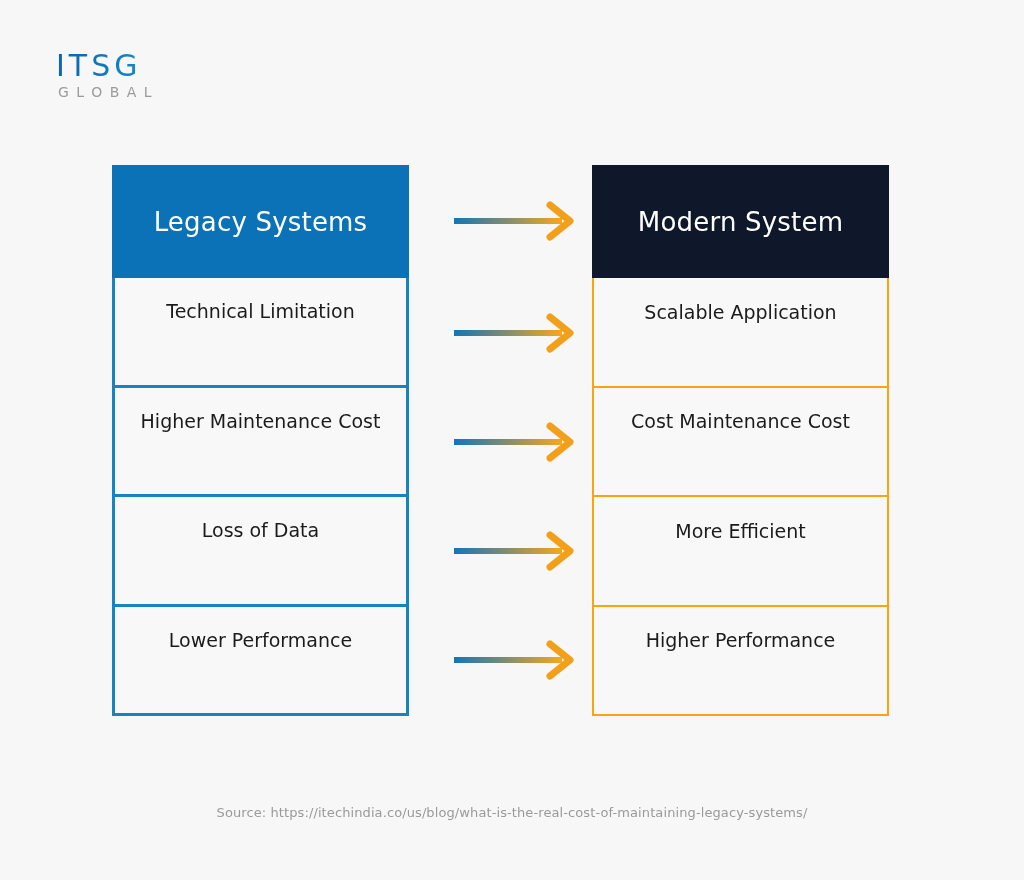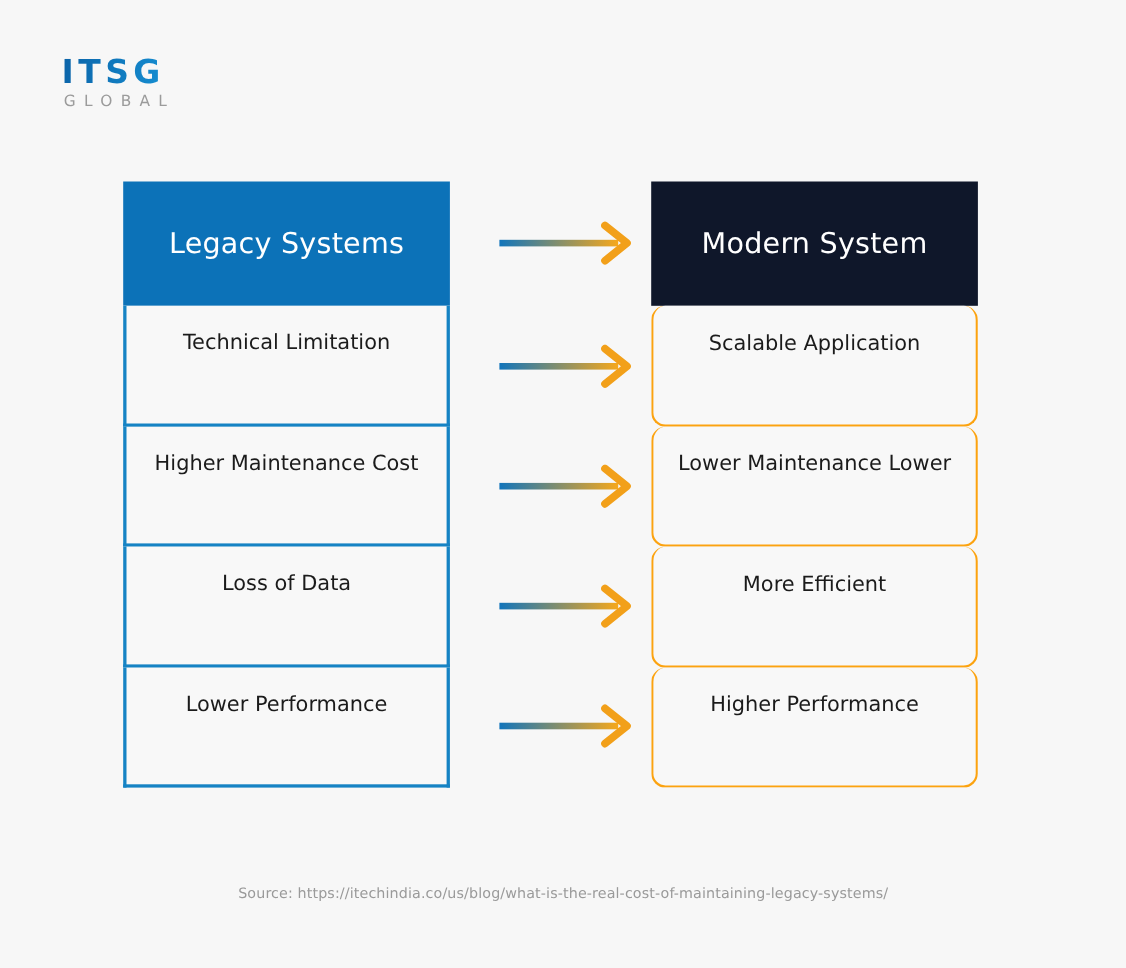--- a/index.html
+++ b/index.html
@@ -20,21 +20,21 @@
     position: absolute;
     left: 56px;
     top: 50px;
     width: 200px;
     height: 52px;
     user-select: none;
   }
   .logo-mark {
     font-family: "DejaVu Sans", sans-serif;
     font-size: 30px;
-    font-weight: 700;
+    font-weight: 400;
     letter-spacing: 4px;
     line-height: 32px;
     background: linear-gradient(100deg, #0b63a8 0%, #1488cc 42%, #23b6ee 75%, #2ec4f5 100%);
     -webkit-background-clip: text;
     background-clip: text;
     color: transparent;
     -webkit-text-fill-color: transparent;
   }
   .logo-sub {
     font-size: 14px;
@@ -92,21 +92,20 @@
   }
   .col-left .cell {
     border-left: 3px solid #1683c4;
     border-right: 3px solid #1683c4;
     border-bottom: 3px solid #1683c4;
   }
   .col-right .cell {
     border-left: 2.5px solid #fca310;
     border-right: 2.5px solid #fca310;
     border-bottom: 2.5px solid #fca310;
-    border-radius: 13px;
   }
 
   
   .arrows {
     position: absolute;
     left: 340px;
     top: 0;
     width: 140px;
     height: 552px;
   }
@@ -207,20 +206,20 @@
         </defs>
         <rect x="2" y="17" width="108" height="6" fill="url(#ag5)"></rect>
         <path d="M98 4 L118 20 L98 36" fill="none" stroke="#f2a01a" stroke-width="7" stroke-linecap="round" stroke-linejoin="round"></path>
       </svg>
     </div>
   </div>
 
   <div class="column col-right">
     <div class="col-header">Modern System</div>
     <div class="cell">Scalable Application</div>
-    <div class="cell">Lower Maintenance Lower</div>
+    <div class="cell">Cost Maintenance Cost</div>
     <div class="cell">More Efficient</div>
     <div class="cell">Higher Performance</div>
   </div>
 
 </div>
 
 <div class="source">Source: https://itechindia.co/us/blog/what-is-the-real-cost-of-maintaining-legacy-systems/</div>
 
 </body></html>

